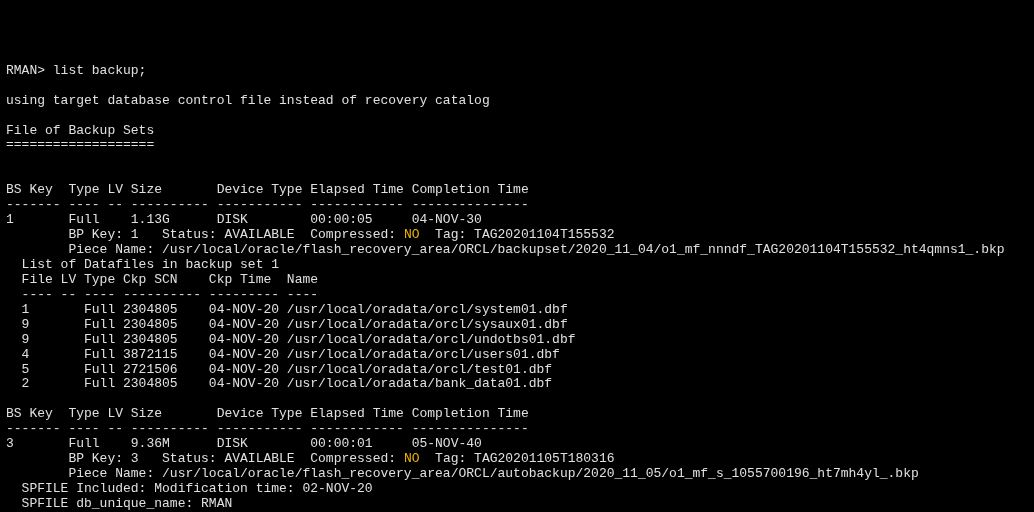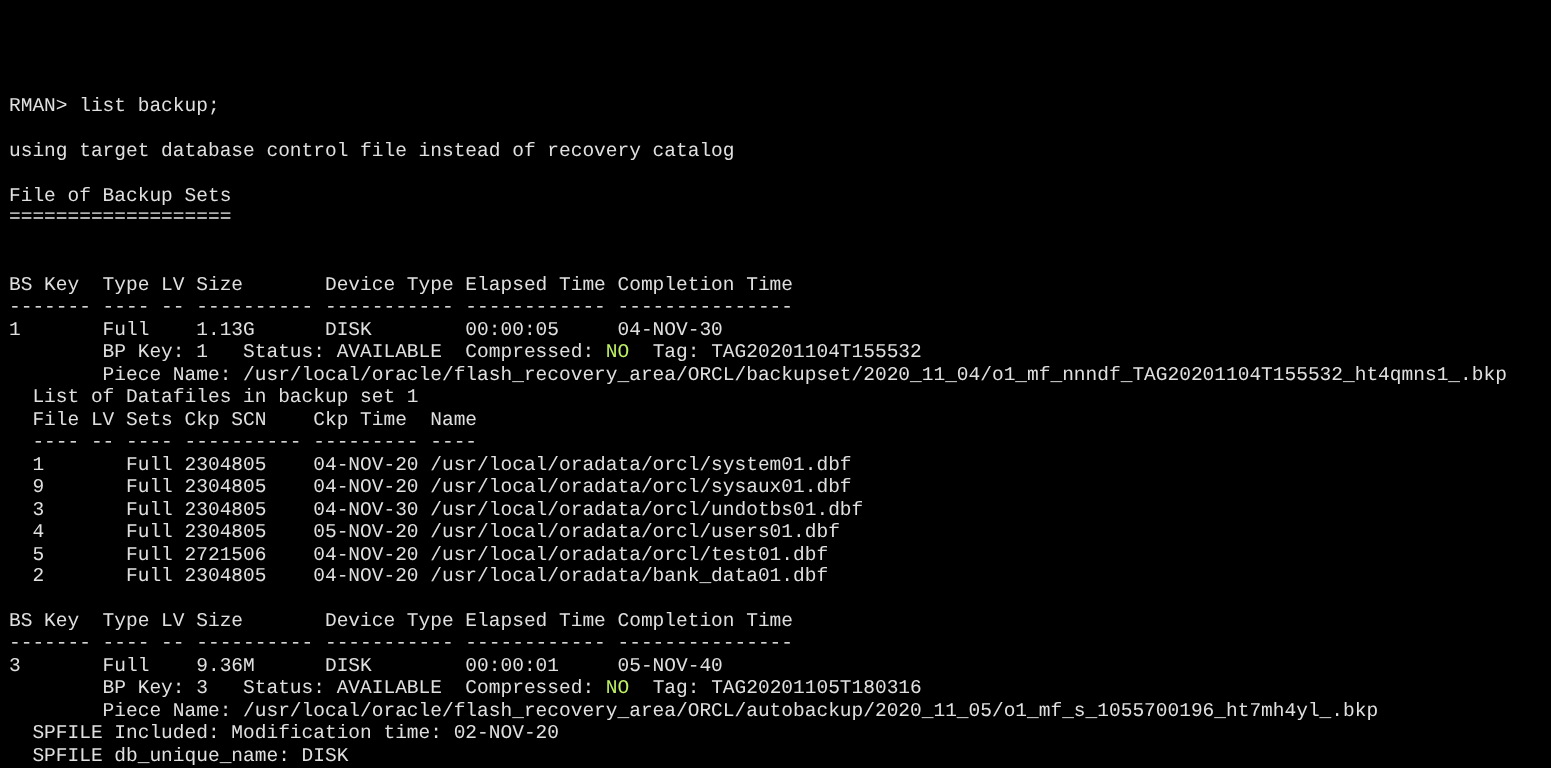--- a/index.html
+++ b/index.html
@@ -8,21 +8,21 @@
       font-family: 'Courier New', Consolas, monospace;
       font-size: 13px;
       line-height: 1.15;
       margin: 0;
       padding: 4px 6px;
       white-space: pre;
       width: 1034px;
       box-sizing: border-box;
     }
     .red {
-      color: #bef264;
+      color: #eab308;
     }
   </style>
 </head>
 <body>
 
 
 
 <div><span>RMAN&gt; list backup;</span>
 
 <span>using target database control file instead of recovery catalog</span>
@@ -30,35 +30,35 @@
 <span>File of Backup Sets</span>
 <span>===================</span>
 
 
 <span>BS Key  Type LV Size       Device Type Elapsed Time Completion Time</span>
 <span>------- ---- -- ---------- ----------- ------------ ---------------</span>
 <span>1       Full    1.13G      DISK        00:00:05     04-NOV-30</span>
 <span><span>        BP Key: 1   Status: AVAILABLE  Compressed: </span><span class="red">NO</span><span>  Tag: TAG20201104T155532</span></span>
 <span>        Piece Name: /usr/local/oracle/flash_recovery_area/ORCL/backupset/2020_11_04/o1_mf_nnndf_TAG20201104T155532_ht4qmns1_.bkp</span>
 <span>  List of Datafiles in backup set 1</span>
-<span>  File LV Sets Ckp SCN    Ckp Time  Name</span>
+<span>  File LV Type Ckp SCN    Ckp Time  Name</span>
 <span>  ---- -- ---- ---------- --------- ----</span>
 <span>  1       Full 2304805    04-NOV-20 /usr/local/oradata/orcl/system01.dbf</span>
 <span>  9       Full 2304805    04-NOV-20 /usr/local/oradata/orcl/sysaux01.dbf</span>
-<span>  3       Full 2304805    04-NOV-30 /usr/local/oradata/orcl/undotbs01.dbf</span>
-<span>  4       Full 2304805    05-NOV-20 /usr/local/oradata/orcl/users01.dbf</span>
+<span>  9       Full 2304805    04-NOV-20 /usr/local/oradata/orcl/undotbs01.dbf</span>
+<span>  4       Full 3872115    04-NOV-20 /usr/local/oradata/orcl/users01.dbf</span>
 <span>  5       Full 2721506    04-NOV-20 /usr/local/oradata/orcl/test01.dbf</span>
 <span>  2       Full 2304805    04-NOV-20 /usr/local/oradata/bank_data01.dbf</span>
 
 <span>BS Key  Type LV Size       Device Type Elapsed Time Completion Time</span>
 <span>------- ---- -- ---------- ----------- ------------ ---------------</span>
 <span>3       Full    9.36M      DISK        00:00:01     05-NOV-40</span>
 <span><span>        BP Key: 3   Status: AVAILABLE  Compressed: </span><span class="red">NO</span><span>  Tag: TAG20201105T180316</span></span>
 <span>        Piece Name: /usr/local/oracle/flash_recovery_area/ORCL/autobackup/2020_11_05/o1_mf_s_1055700196_ht7mh4yl_.bkp</span>
 <span>  SPFILE Included: Modification time: 02-NOV-20</span>
-<span>  SPFILE db_unique_name: DISK</span>
+<span>  SPFILE db_unique_name: RMAN</span>
 <span>  Control File Included: Ckp SCN: 2379329      Ckp time: 05-NOV-20</span>
 
 
 </div>
 
 
 
 
 </body></html>

